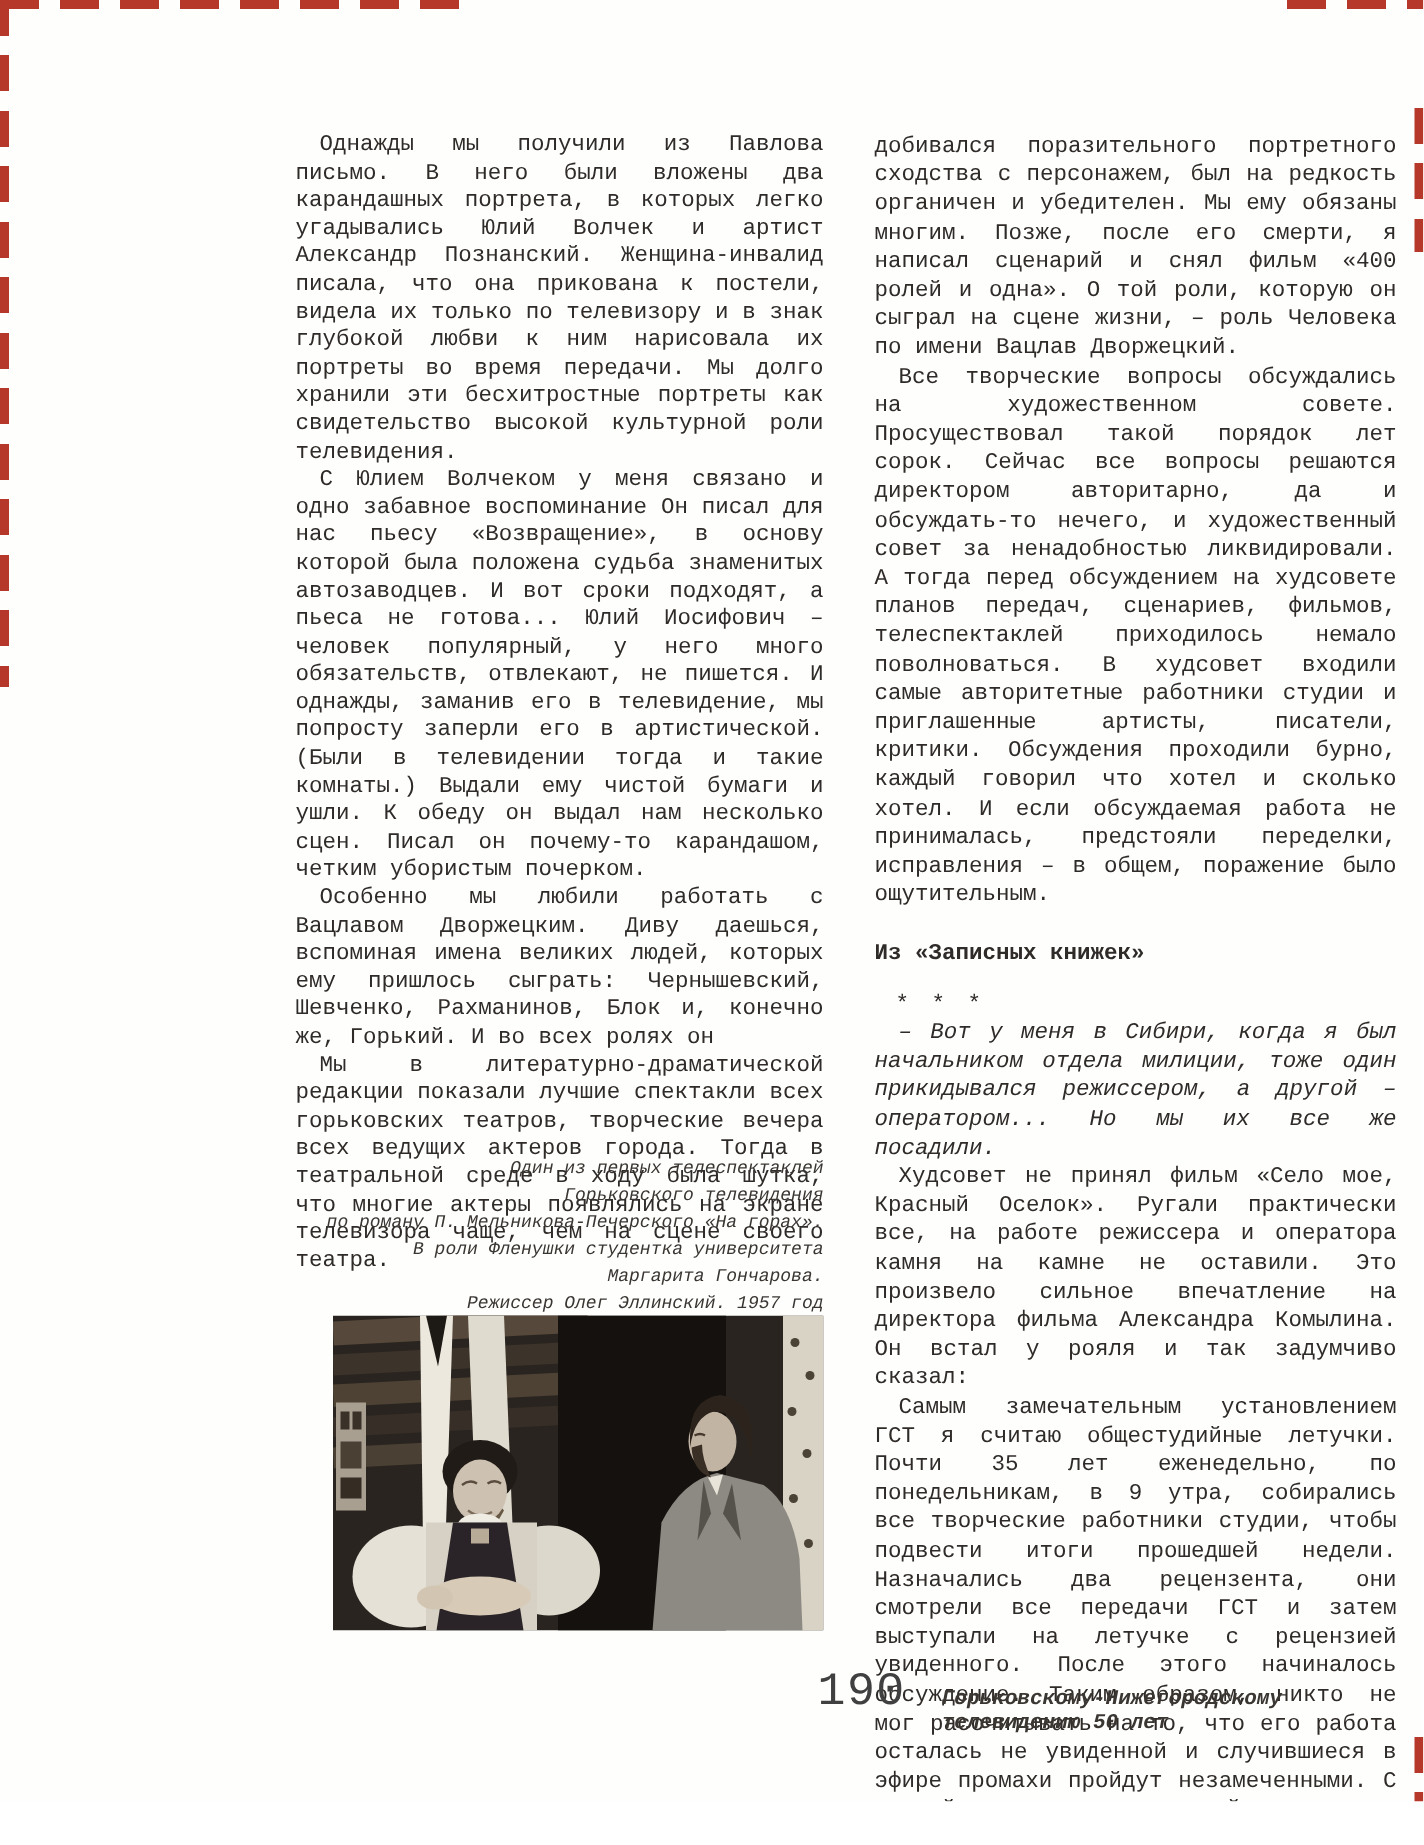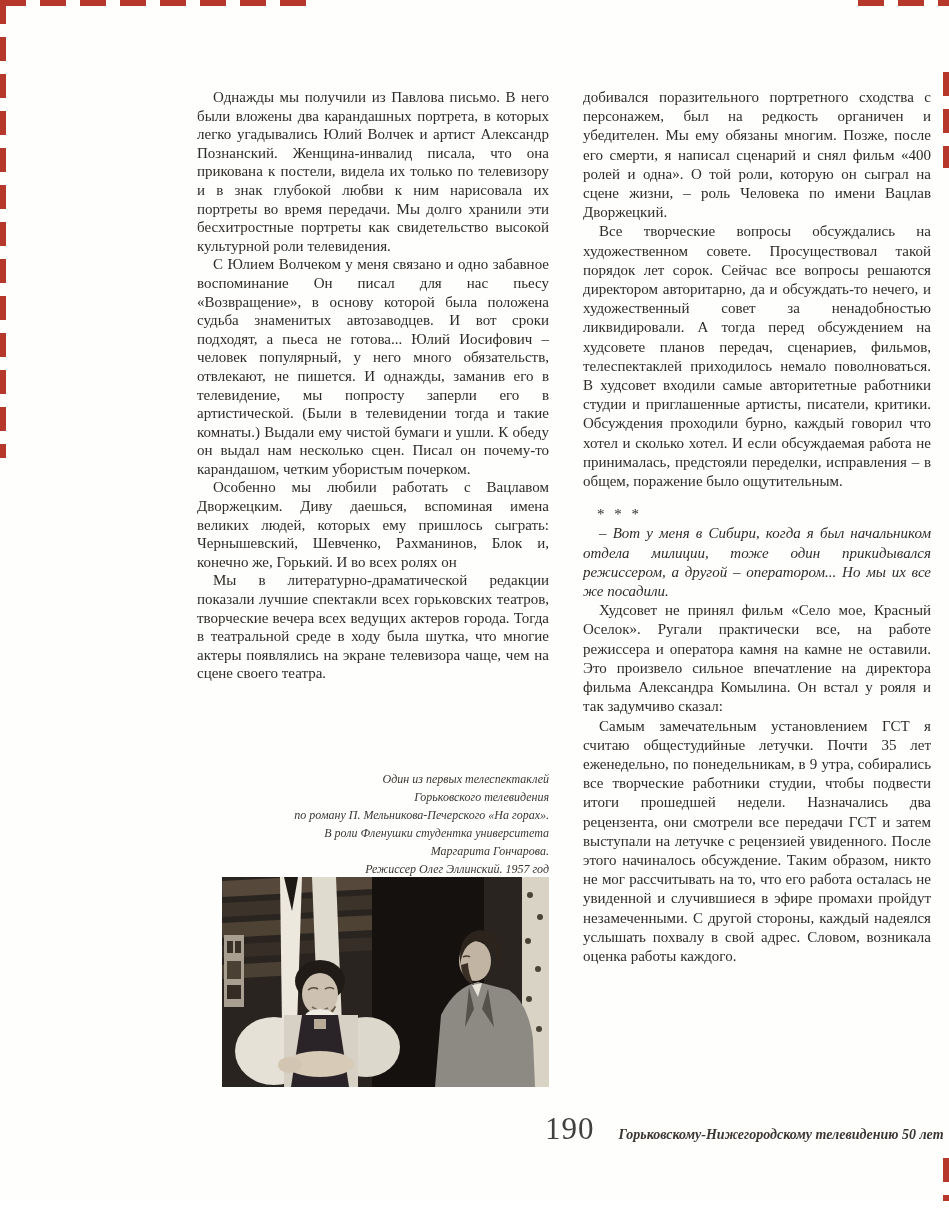--- a/index.html
+++ b/index.html
@@ -1,17 +1,17 @@
 <!DOCTYPE html>
 <html><head>
 <meta charset="utf-8">
 <style>
   html,body{margin:0;padding:0;background:#ffffff;}
   .page{position:relative;width:949px;height:1201px;background:#fefefd;overflow:hidden;
-        font-family:Liberation Serif, serif;color:#2f2b28;}
+        font-family:Liberation Mono, monospace;color:#2f2b28;}
 
   
   .col{position:absolute;top:88px;text-align:justify;font-size:15px;}
   .col-left{left:197px;width:352px;line-height:18.6px;}
   .col-right{left:583px;width:348px;line-height:19.2px;}
   .para{margin:0;}
   .indent{text-indent:16px;}
   .em{font-style:italic;}
   .notes-heading{margin:20px 0 0 0;font-size:15px;font-weight:bold;line-height:19.2px;}
   .stars{margin-top:14px;text-indent:14px;letter-spacing:3px;}
@@ -132,20 +132,21 @@
         <path d="M238,80 Q238,56 258,53 Q278,56 279,76 L279,95 Q274,64 254,64 Q241,67 238,88 Z" fill="#2c241c"></path>
         <path d="M239,88 Q240,104 252,108 Q246,96 246,86 Z" fill="#3a2f25"></path>
         <path d="M241,80 q4,-2 7,0" stroke="#473a2e" stroke-width="1.5" fill="none"></path>
       </g>
     </svg>
   </div>
 
   <div class="col col-right">
     <p class="para">добивался поразительного портретного сходства с персонажем, был на редкость органичен и убедителен. Мы ему обязаны многим. Позже, после его смерти, я написал сценарий и снял фильм «400 ролей и одна». О той роли, которую он сыграл на сцене жизни, – роль Человека по имени Вацлав Дворжецкий.</p>
     <p class="para indent">Все творческие вопросы обсуждались на художественном совете. Просуществовал такой порядок лет сорок. Сейчас все вопросы решаются директором авторитарно, да и обсуждать-то нечего, и художественный совет за ненадобностью ликвидировали. А тогда перед обсуждением на худсовете планов передач, сценариев, фильмов, телеспектаклей приходилось немало поволноваться. В худсовет входили самые авторитетные работники студии и приглашенные артисты, писатели, критики. Обсуждения проходили бурно, каждый говорил что хотел и сколько хотел. И если обсуждаемая работа не принималась, предстояли переделки, исправления – в общем, поражение было ощутительным.</p>
+    <h3 class="notes-heading">Из «Записных книжек»</h3>
     <div class="stars">* * *</div>
     <p class="para indent em">– Вот у меня в Сибири, когда я был начальником отдела милиции, тоже один прикидывался режиссером, а другой – оператором... Но мы их все же посадили.</p>
     <p class="para indent">Худсовет не принял фильм «Село мое, Красный Оселок». Ругали практически все, на работе режиссера и оператора камня на камне не оставили. Это произвело сильное впечатление на директора фильма Александра Комылина. Он встал у рояля и так задумчиво сказал:</p>
     <p class="para indent">Самым замечательным установлением ГСТ я считаю общестудийные летучки. Почти 35 лет еженедельно, по понедельникам, в 9 утра, собирались все творческие работники студии, чтобы подвести итоги прошедшей недели. Назначались два рецензента, они смотрели все передачи ГСТ и затем выступали на летучке с рецензией увиденного. После этого начиналось обсуждение. Таким образом, никто не мог рассчитывать на то, что его работа осталась не увиденной и случившиеся в эфире промахи пройдут незамеченными. С другой стороны, каждый надеялся услышать похвалу в свой адрес. Словом, возникала оценка работы каждого.</p>
   </div>
 
   <div class="footer">
     <span class="pagenum">190</span>
     <span class="edition">Горьковскому-Нижегородскому телевидению 50 лет</span>
   </div>

